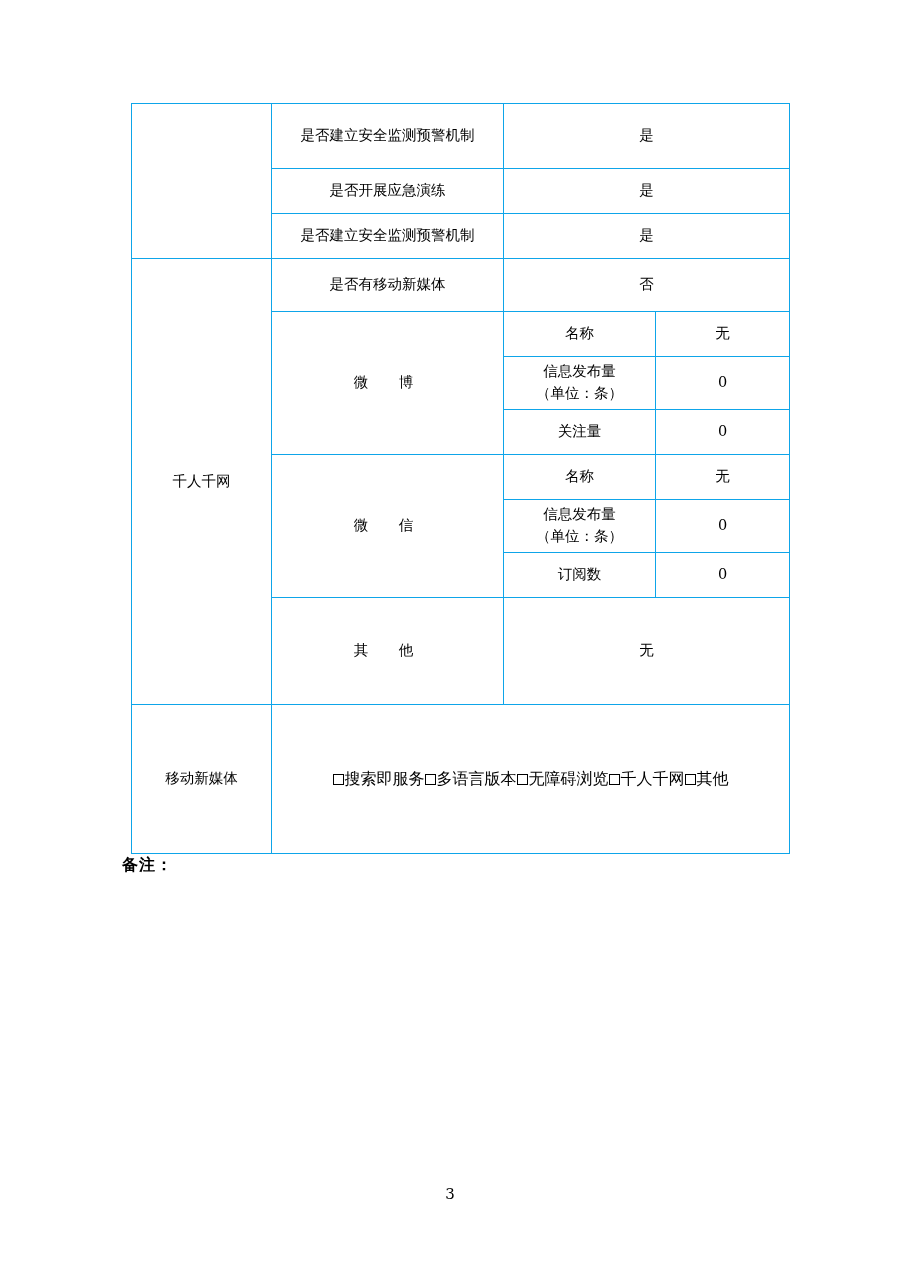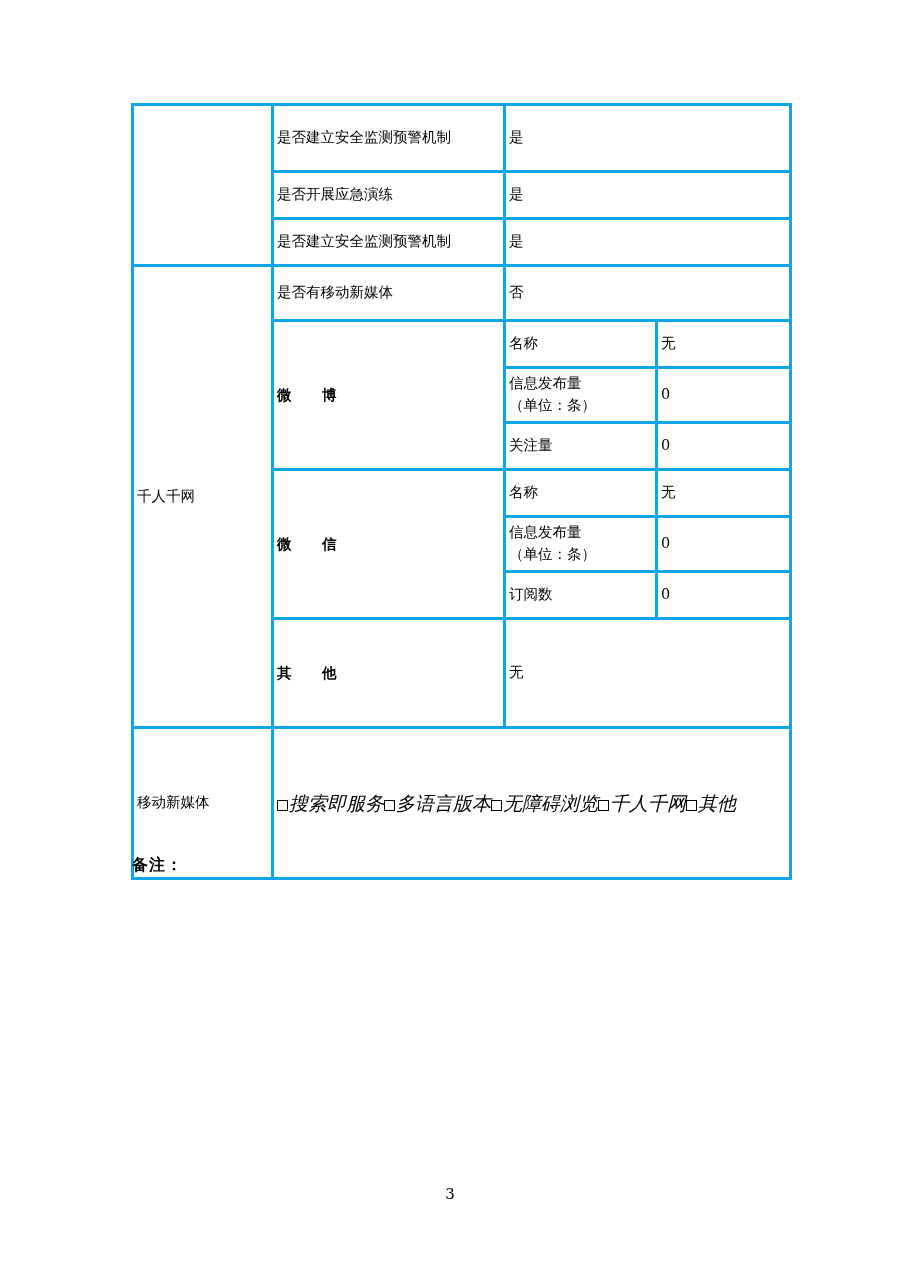--- a/index.html
+++ b/index.html
@@ -23,70 +23,69 @@
   }
   .doc-table {
     position: absolute;
     left: 131px;
     top: 103px;
     width: 658px;
     border-collapse: collapse;
     table-layout: fixed;
   }
   .doc-table td {
-    border: 3px solid #0ea5e9;
+    border: 1px solid #0ea5e9;
     font-size: 14.5px;
     line-height: 1.5;
+    text-align: center;
     vertical-align: middle;
     padding: 4px 3px;
     font-family: "DejaVu Serif", "Liberation Serif", serif;
   }
   .c1 { width: 140px; }
   .c2 { width: 232px; }
   .c3 { width: 152px; }
   .c4 { width: 134px; }
 
   .rowh-tall { height: 56px; }
   .rowh-std  { height: 36px; }
   .rowh-mid  { height: 44px; }
 
   .media-label {
     letter-spacing: 0.5px;
-    font-weight: bold;
   }
   .spaced2 {
     letter-spacing: 8px;
     padding-left: 8px;
   }
   .innov-cell {
     height: 140px;
     vertical-align: middle;
   }
   .checkline {
-    font-size: 19px;
+    font-size: 16px;
     white-space: nowrap;
     letter-spacing: 0px;
-    font-style: italic;
   }
   .cbox {
     display: inline-block;
     width: 11px;
     height: 11px;
     border: 1.4px solid #000;
     margin-right: 1px;
     position: relative;
     top: 1px;
     box-sizing: border-box;
   }
   .opt {
     margin-right: 0px;
   }
   .remark {
     position: absolute;
-    left: 132px;
+    left: 122px;
     top: 855px;
     font-size: 16px;
     font-weight: bold;
     font-family: "DejaVu Serif", "Liberation Serif", serif;
     letter-spacing: 1px;
   }
   .page-number {
     position: absolute;
     left: 0;
     top: 1185px;

